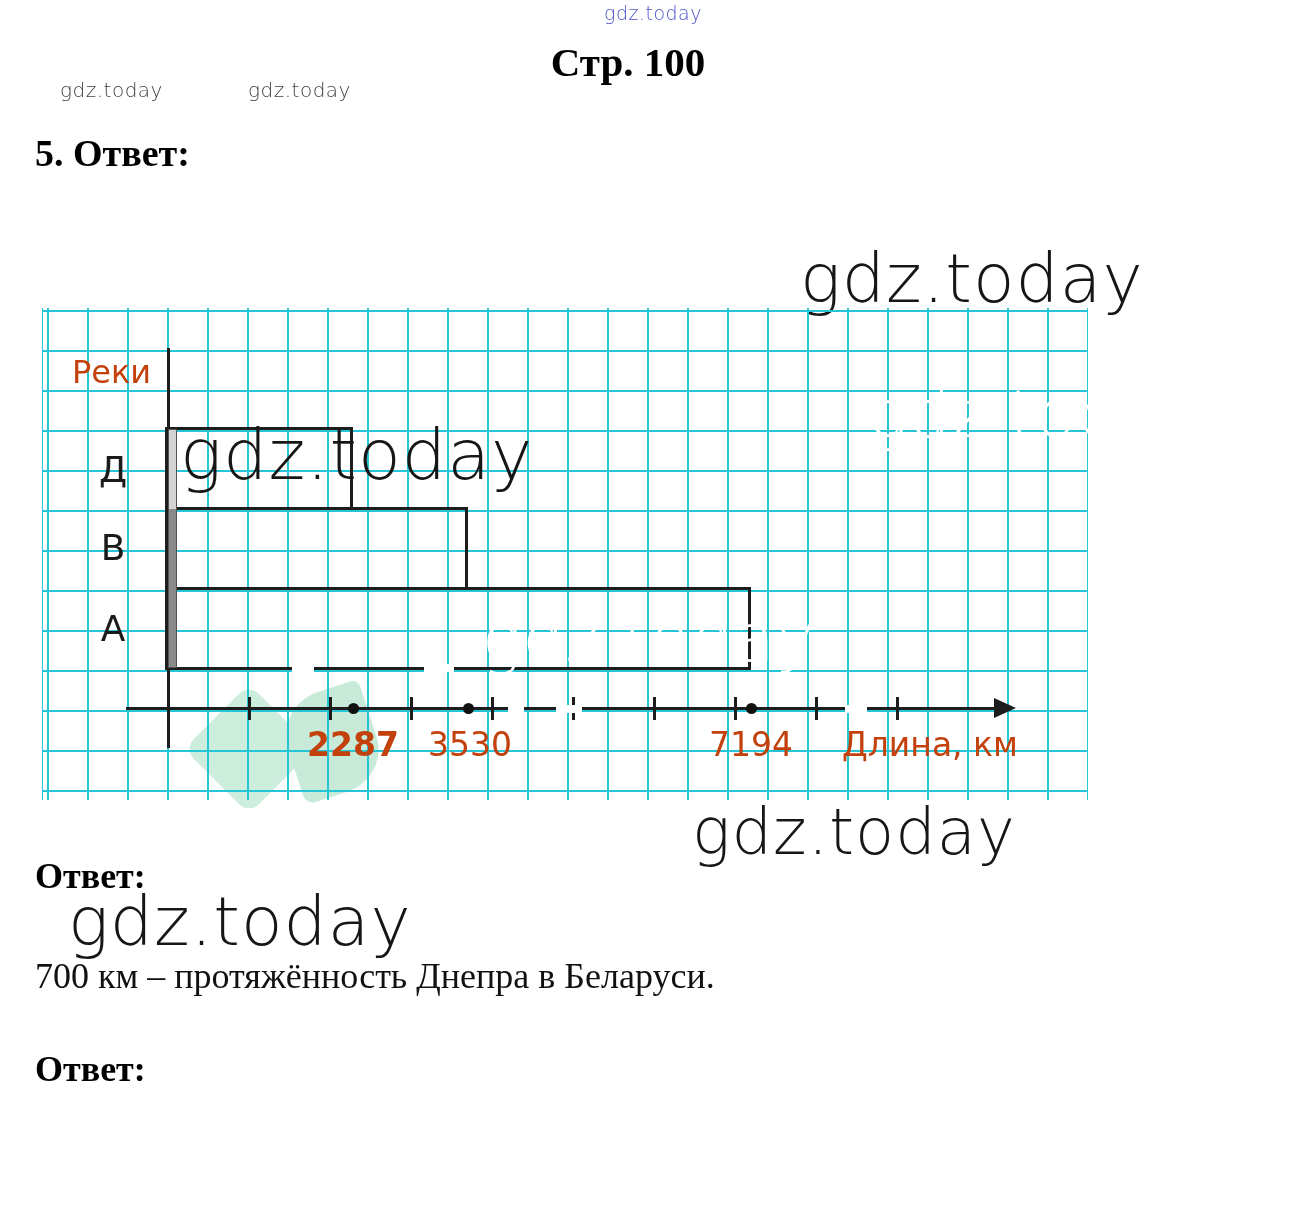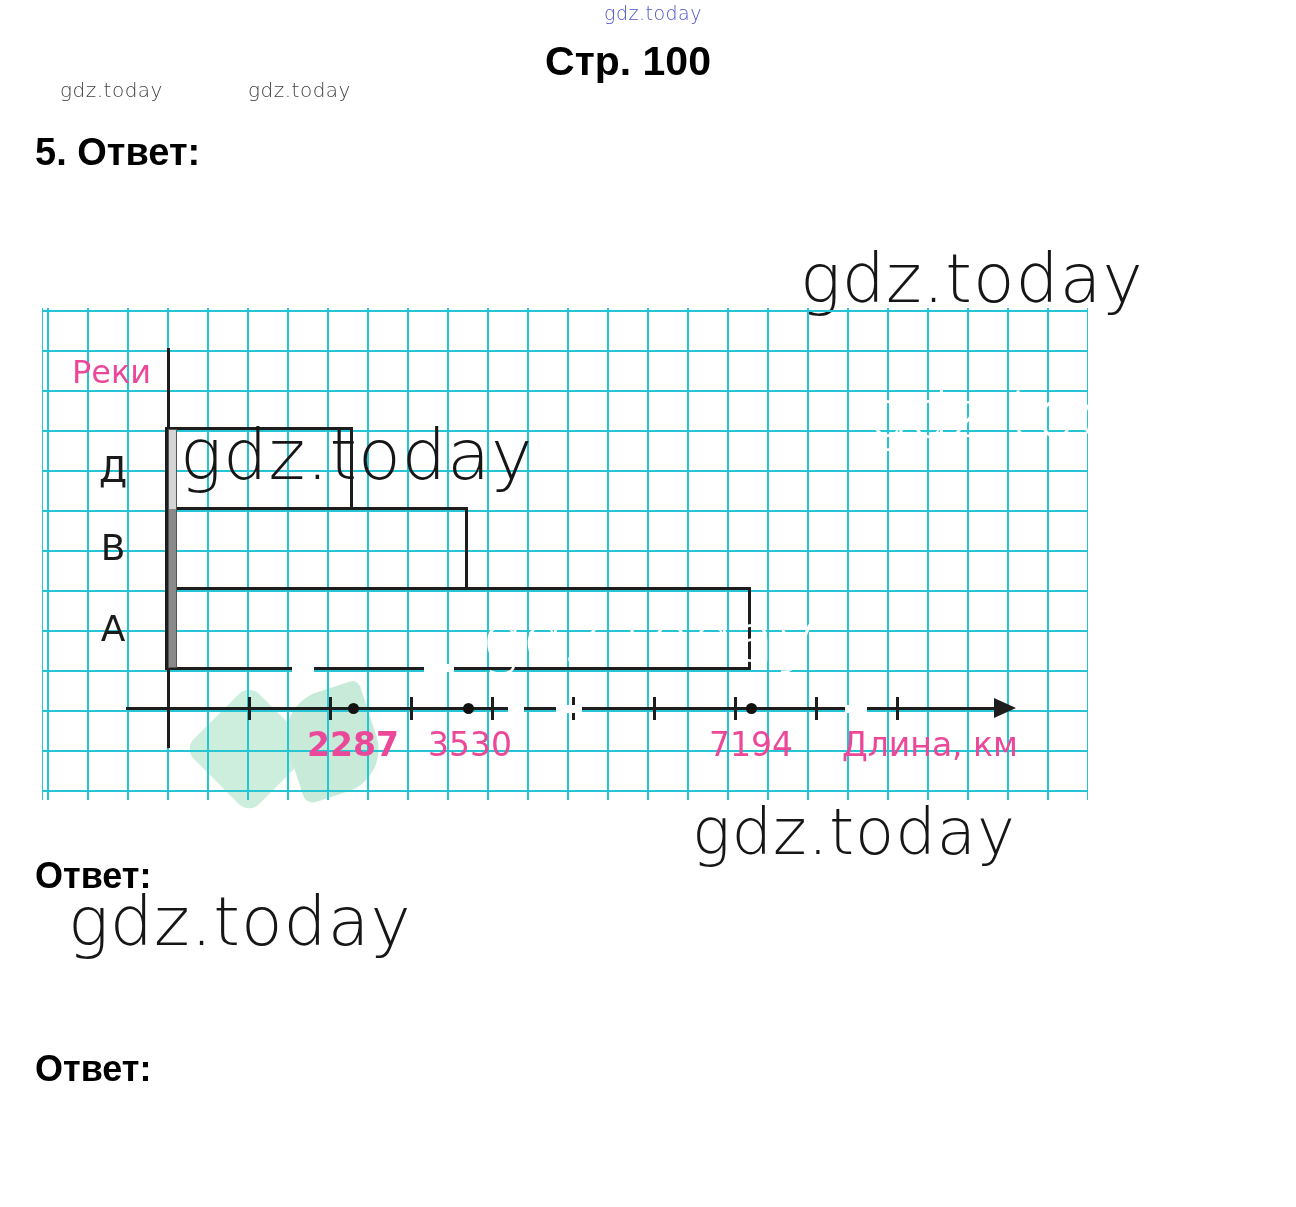--- a/index.html
+++ b/index.html
@@ -1,19 +1,19 @@
 <!DOCTYPE html>
 <html><head>
 <meta charset="utf-8">
 <style>
   html,body{margin:0;padding:0;background:#ffffff;}
   #page{position:relative;width:1296px;height:1207px;background:#fff;overflow:hidden;
         font-family:"Liberation Serif","DejaVu Serif",serif;color:#111;}
 
-  .serif-bold{font-family:Liberation Sans, sans-serif;font-weight:bold;
+  .serif-bold{font-family:Liberation Serif, serif;font-weight:bold;
               font-size:38px;color:#000;position:absolute;white-space:nowrap;}
   .serif-line{font-family:"Liberation Serif","DejaVu Serif",serif;font-size:36px;
               color:#111;position:absolute;white-space:nowrap;}
 
   .wm{font-family:"DejaVu Sans","Liberation Sans",sans-serif;font-weight:200;
       position:absolute;white-space:nowrap;letter-spacing:1px;line-height:1;color:#161616;}
   .wm-small{font-size:20px;letter-spacing:0.5px;color:#3f3f3f;}
   .wm-blue{font-size:19px;color:#4a52c9;letter-spacing:0.5px;}
   .wm-ghost{color:#ffffff;z-index:6;}
 
@@ -44,21 +44,21 @@
           background:#1d1d1d;z-index:4;}
   #arrow-head{position:absolute;left:994px;top:698px;width:0;height:0;z-index:4;
           border-left:22px solid #1d1d1d;border-top:10px solid transparent;
           border-bottom:10px solid transparent;}
   .tick{position:absolute;top:697px;width:3px;height:23px;background:#1d1d1d;z-index:4;}
   .dot{position:absolute;top:703px;width:11px;height:11px;border-radius:50%;
        background:#111;z-index:5;}
   .erase{position:absolute;background:#fff;z-index:5;}
 
   .axis-label{font-family:"DejaVu Sans","Liberation Sans",sans-serif;font-size:33px;
-       color:#ec4899;position:absolute;white-space:nowrap;z-index:7;line-height:1;}
+       color:#c2410c;position:absolute;white-space:nowrap;z-index:7;line-height:1;}
   .row-label{font-family:"DejaVu Sans","Liberation Sans",sans-serif;font-size:36px;
        color:#1b1b1b;position:absolute;z-index:7;width:40px;text-align:center;line-height:1;}
   .num-label{text-align:center;width:130px;}
 </style>
 </head>
 <body>
 
 <div id="page">
 
   <div class="wm wm-blue" style="left:604px;top:4px;">gdz.today</div>
@@ -120,17 +120,18 @@
     <div class="axis-label num-label" style="left:686px;top:728px;">7194</div>
     <div class="axis-label" style="left:842px;top:728px;">Длина, км</div>
   </div>
 
   <div class="wm" style="left:692px;top:800px;font-size:64px;">gdz.today</div>
 
   <div class="serif-bold" style="left:35px;top:855px;font-size:36px;">Ответ:</div>
 
   <div class="wm" style="left:68px;top:888px;font-size:68px;">gdz.today</div>
 
+  <div class="serif-line" style="left:35px;top:955px;">700 км – протяжённость Днепра в Беларуси.</div>
 
   <div class="serif-bold" style="left:35px;top:1048px;font-size:36px;">Ответ:</div>
 
 
 </div>
 
 </body></html>

